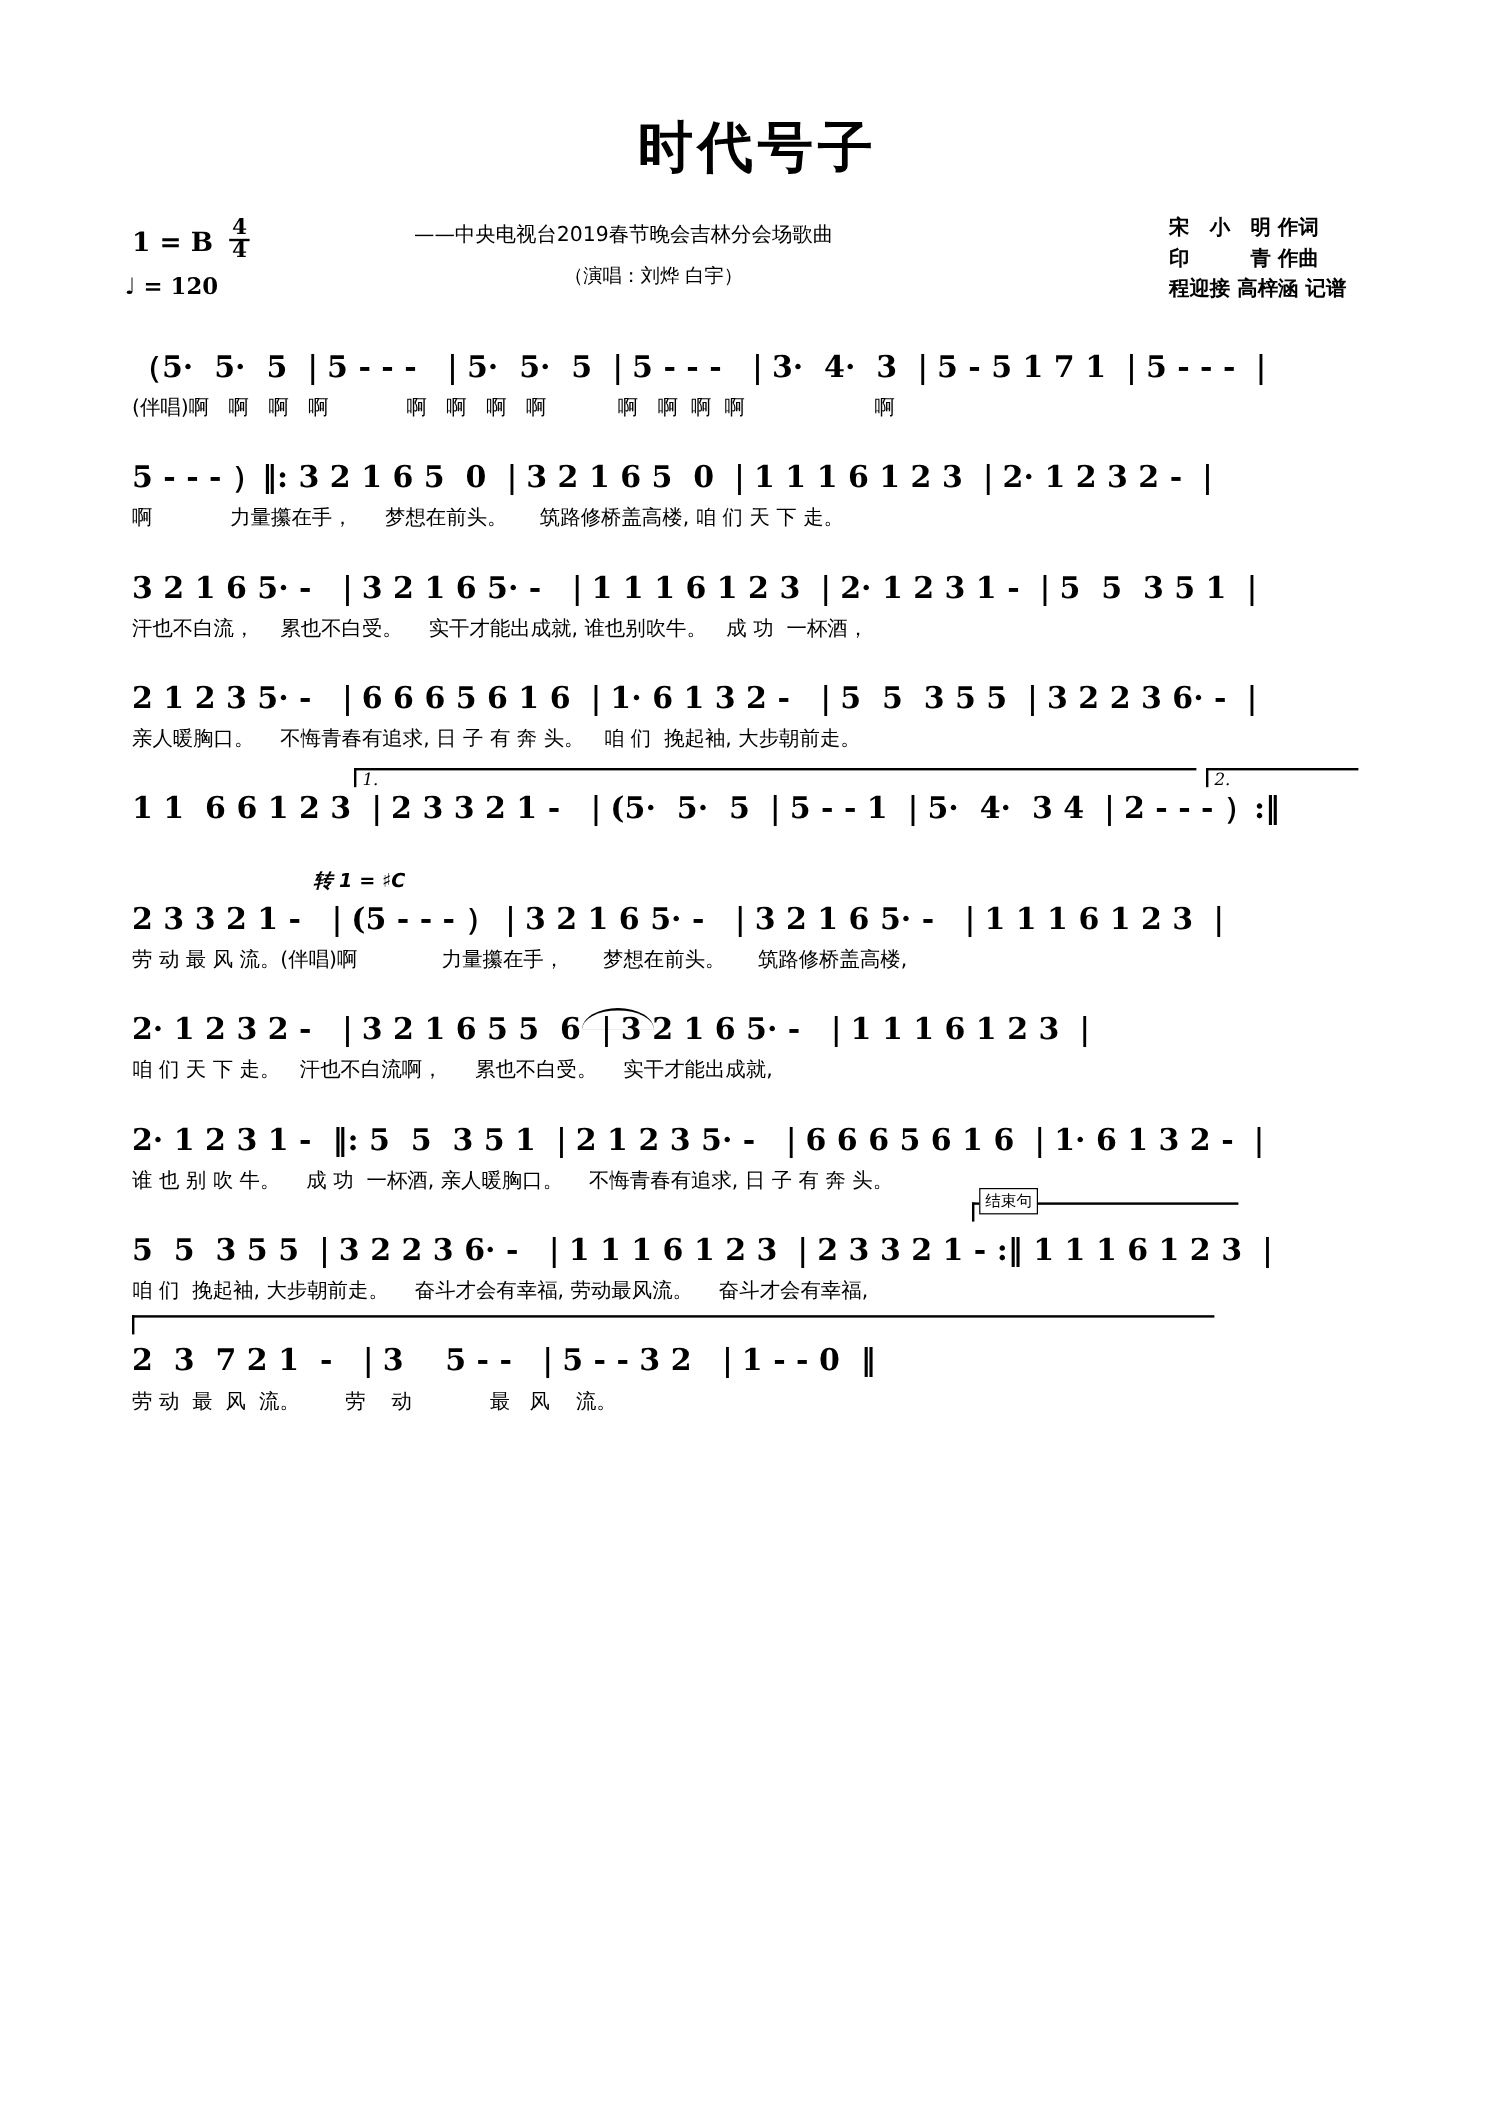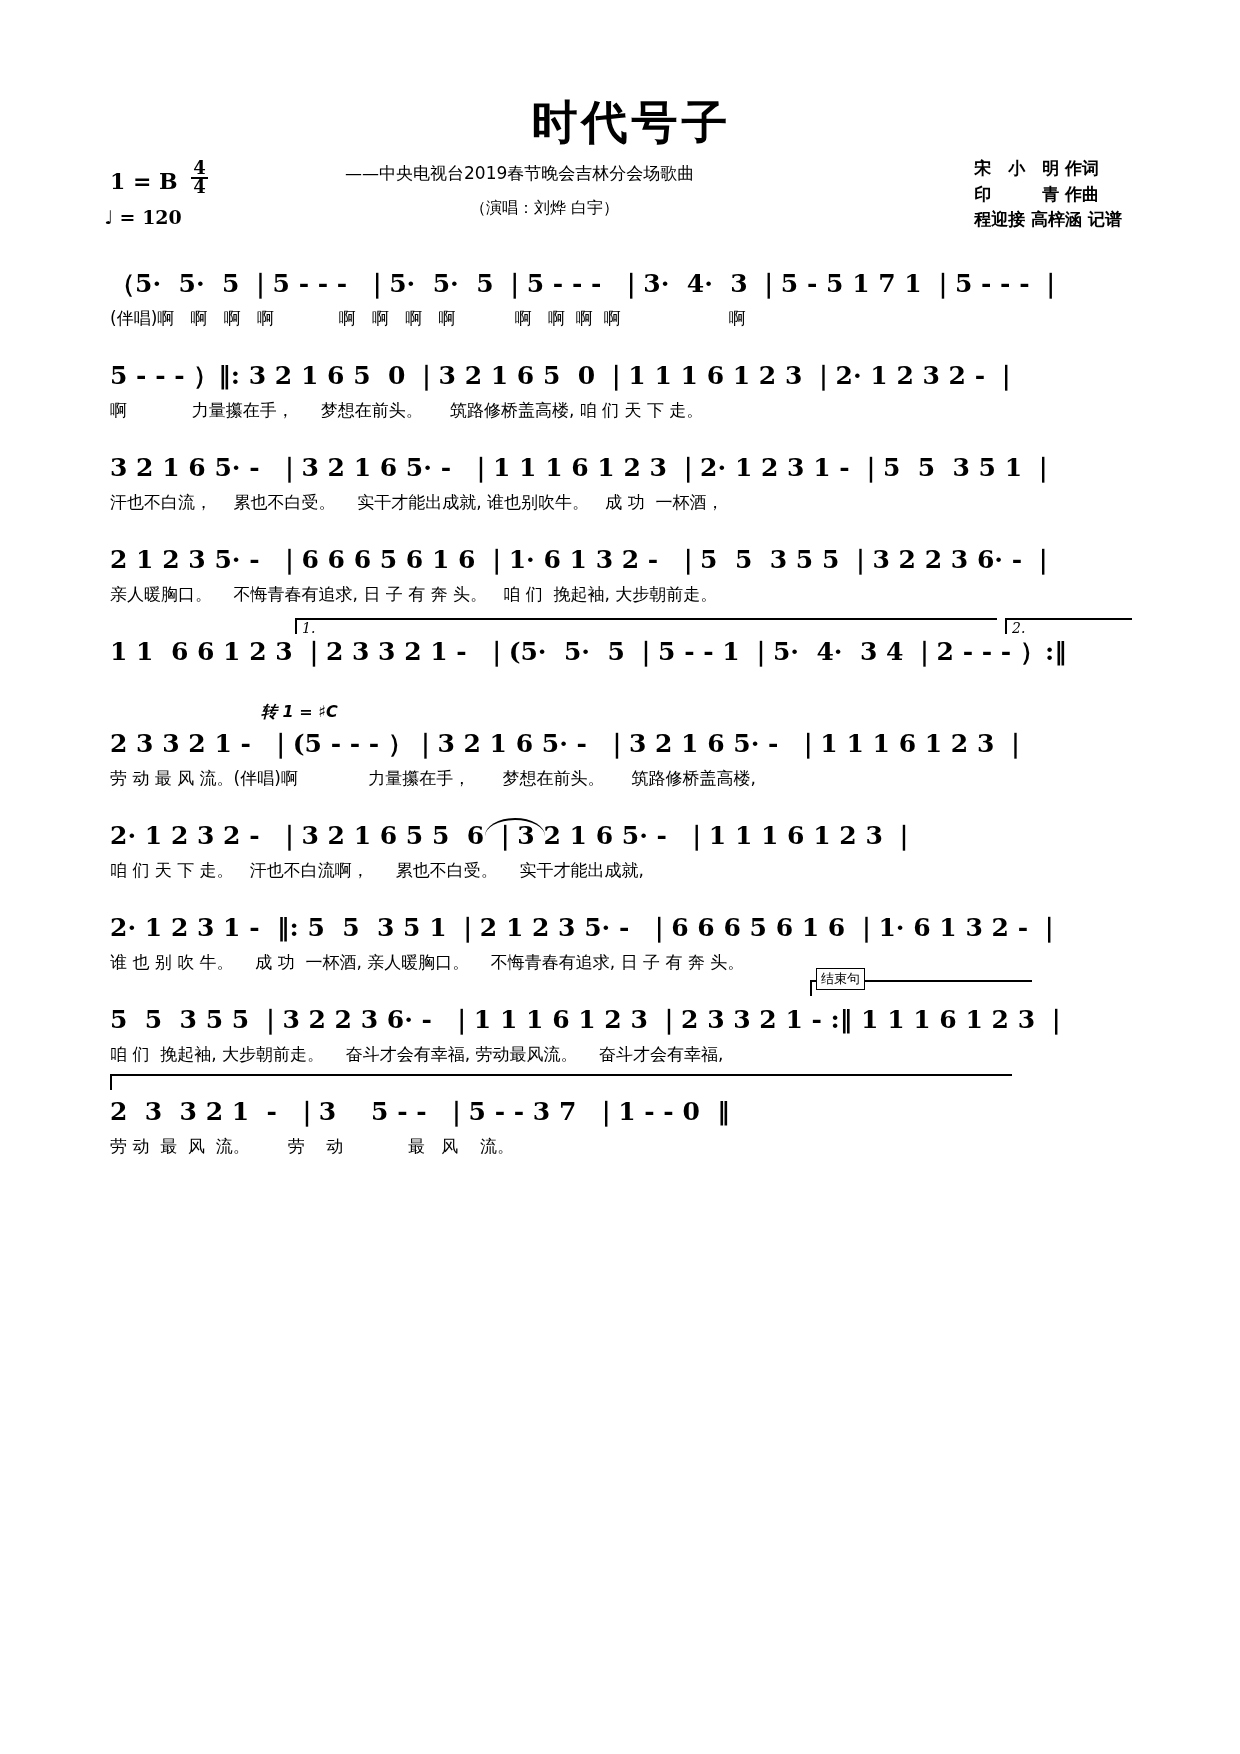--- a/index.html
+++ b/index.html
@@ -21,20 +21,21 @@
     font-size:46px;
     letter-spacing:4px;
     margin-top:92px;
     padding-left:23px;
   }
 
   
   .header{
     position:relative;
     height:110px;
+    margin-top:22px;
   }
   .key-sig{
     position:absolute;left:110px;top:6px;
     font-size:22px;font-weight:bold;
     font-family:"DejaVu Serif", serif;
   }
   .timesig{
     display:inline-block;
     vertical-align:-4px;
     margin-left:6px;
@@ -203,17 +204,17 @@
 
   <div class="system">
     <div class="bracket left" style="left:700px;top:-20px;width:220px;"></div>
     <div class="boxlabel" style="left:706px;top:-32px;">结束句</div>
     <div class="notes">5  5  3 5 5 ｜3 2 2 3 6· -  ｜1 1 1 6 1 2 3 ｜2 3 3 2 1 - :‖ 1 1 1 6 1 2 3 ｜</div>
     <div class="lyrics">咱 们  挽起袖, 大步朝前走。    奋斗才会有幸福, 劳动最风流。    奋斗才会有幸福,</div>
   </div>
 
   <div class="system">
     <div class="bracket left" style="left:0px;top:-18px;width:900px;"></div>
-    <div class="notes">2  3  3 2 1  -  ｜3    5 - -  ｜5 - - 3 7  ｜1 - - 0  ‖</div>
+    <div class="notes">2  3  7 2 1  -  ｜3    5 - -  ｜5 - - 3 2  ｜1 - - 0  ‖</div>
     <div class="lyrics">劳 动  最  风  流。       劳    动            最   风    流。</div>
   </div>
 
 </div>
 
 </body></html>

